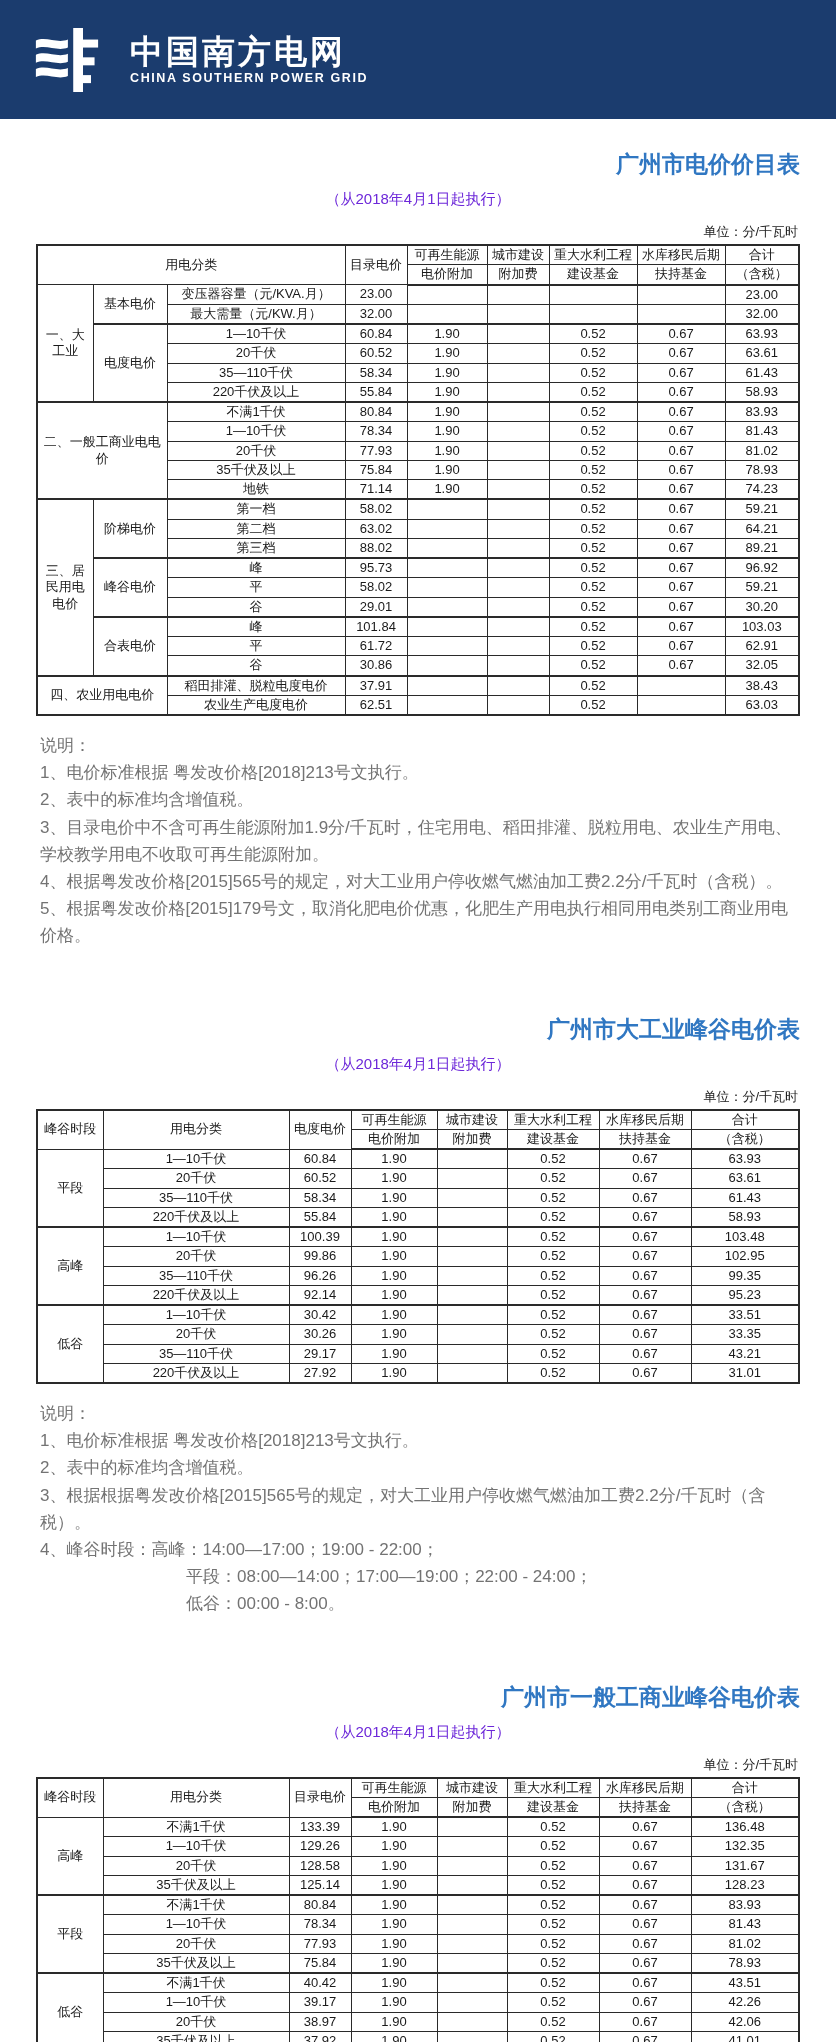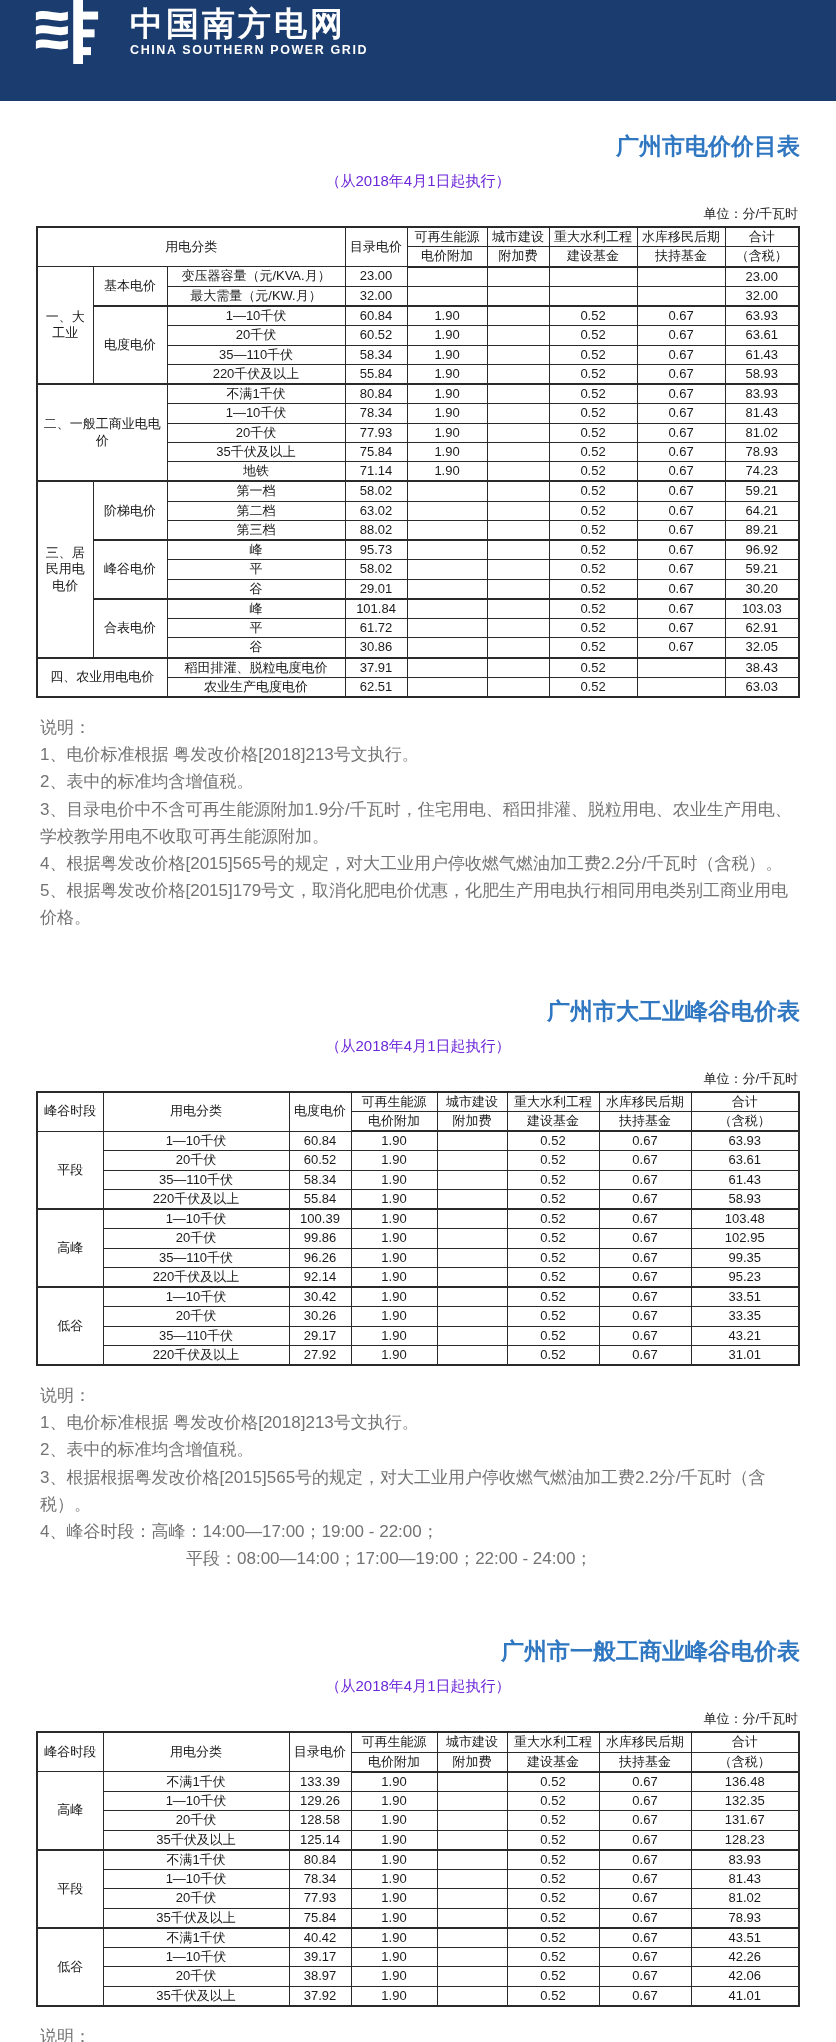--- a/index.html
+++ b/index.html
@@ -5,24 +5,24 @@
   html,body{margin:0;padding:0;}
   body{
     width:836px;
     background:#ffffff;
     font-family:"Liberation Sans","DejaVu Sans",sans-serif;
     color:#1f1f1f;
     -webkit-font-smoothing:antialiased;
   }
   
   .banner{
-    height:101px;
+    height:119px;
     background:#1b3c6e;
     display:flex;
-    align-items:flex-start;
+    align-items:center;
     padding-left:34px;
     box-sizing:border-box;
   }
   .logo{
     display:flex;
     align-items:center;
   }
   .logo-mark{margin-right:14px;display:block;}
   .brand-text{display:flex;flex-direction:column;line-height:1;}
   .brand-cn{
@@ -519,20 +519,21 @@
         </tbody>
     </table>
     <div class="notes">
       <div class="notes-label">说明：</div>
       <div>
           <div>1、电价标准根据 粤发改价格[2018]213号文执行。</div>
           <div>2、表中的标准均含增值税。</div>
           <div>3、根据根据粤发改价格[2015]565号的规定，对大工业用户停收燃气燃油加工费2.2分/千瓦时（含税）。</div>
           <div>4、峰谷时段：高峰：14:00—17:00；19:00 - 22:00；</div>
           <div class="note-indent">平段：08:00—14:00；17:00—19:00；22:00 - 24:00；</div>
+          <div class="note-indent">低谷：00:00 - 8:00。</div>
         </div>
     </div>
   </section>
 
   <section class="block-3">
     <h1 class="tbl-title">广州市一般工商业峰谷电价表</h1>
     <div class="tbl-subtitle">（从2018年4月1日起执行）</div>
     <div class="tbl-unit">单位：分/千瓦时</div>
     <table class="price-table">
       <colgroup>

